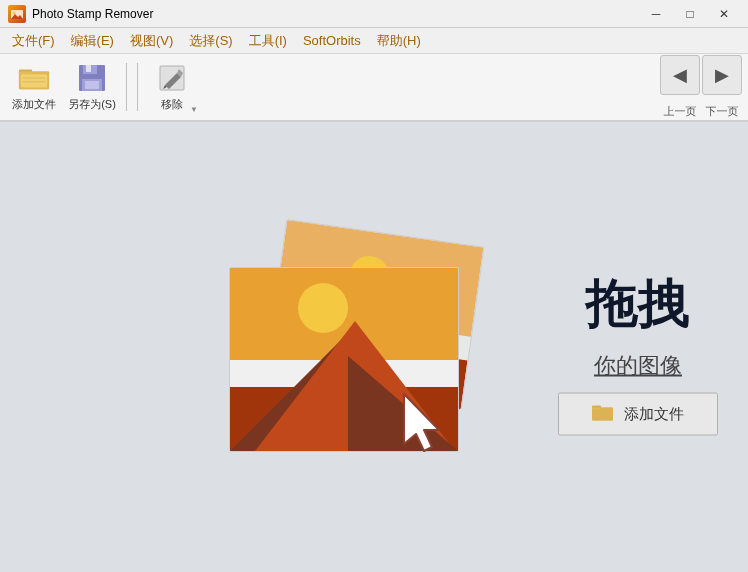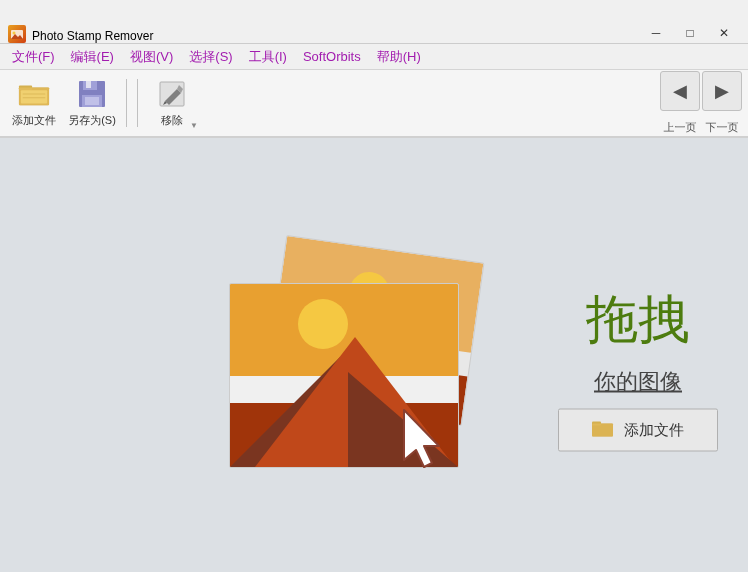--- a/index.html
+++ b/index.html
@@ -9,23 +9,23 @@
       background: #f0f0f0;
       font-family: 'Microsoft YaHei', SimSun, sans-serif;
       font-size: 13px;
       overflow: hidden;
       user-select: none;
     }
 
     
     .title-bar {
       background: #f0f0f0;
-      height: 44px;
-      display: flex;
-      align-items: flex-end;
+      height: 28px;
+      display: flex;
+      align-items: center;
       padding: 0 8px;
       border-bottom: 1px solid #ccc;
     }
     .title-bar-icon {
       width: 18px;
       height: 18px;
       margin-right: 6px;
       background: linear-gradient(135deg, #e8a020, #d04010);
       border-radius: 2px;
       display: flex; align-items: center; justify-content: center;
@@ -56,21 +56,21 @@
       background: #f0f0f0;
       display: flex;
       align-items: center;
       border-bottom: 1px solid #d4d4d4;
       padding: 0 4px;
     }
     .menu-item {
       padding: 3px 8px;
       cursor: pointer;
       font-size: 13px;
-      color: #a21caf;
+      color: #a16207;
       border-radius: 2px;
     }
 
     
     .toolbar {
       height: 68px;
       background: #f5f5f5;
       border-bottom: 2px solid #d0d0d0;
       display: flex;
       align-items: center;
@@ -220,22 +220,22 @@
       right: 30px;
       top: 50%;
       transform: translateY(-50%);
       display: flex;
       flex-direction: column;
       align-items: center;
       gap: 12px;
     }
     .drag-text-main {
       font-size: 52px;
-      color: #4d7c0f;
-      font-weight: 400;
+      color: #0f172a;
+      font-weight: 700;
     }
     .drag-text-sub {
       font-size: 22px;
       color: #444;
       text-decoration: underline;
     }
     .add-file-btn {
       background: #e8e8e8;
       border: 1px solid #b0b0b0;
       padding: 10px 30px;

